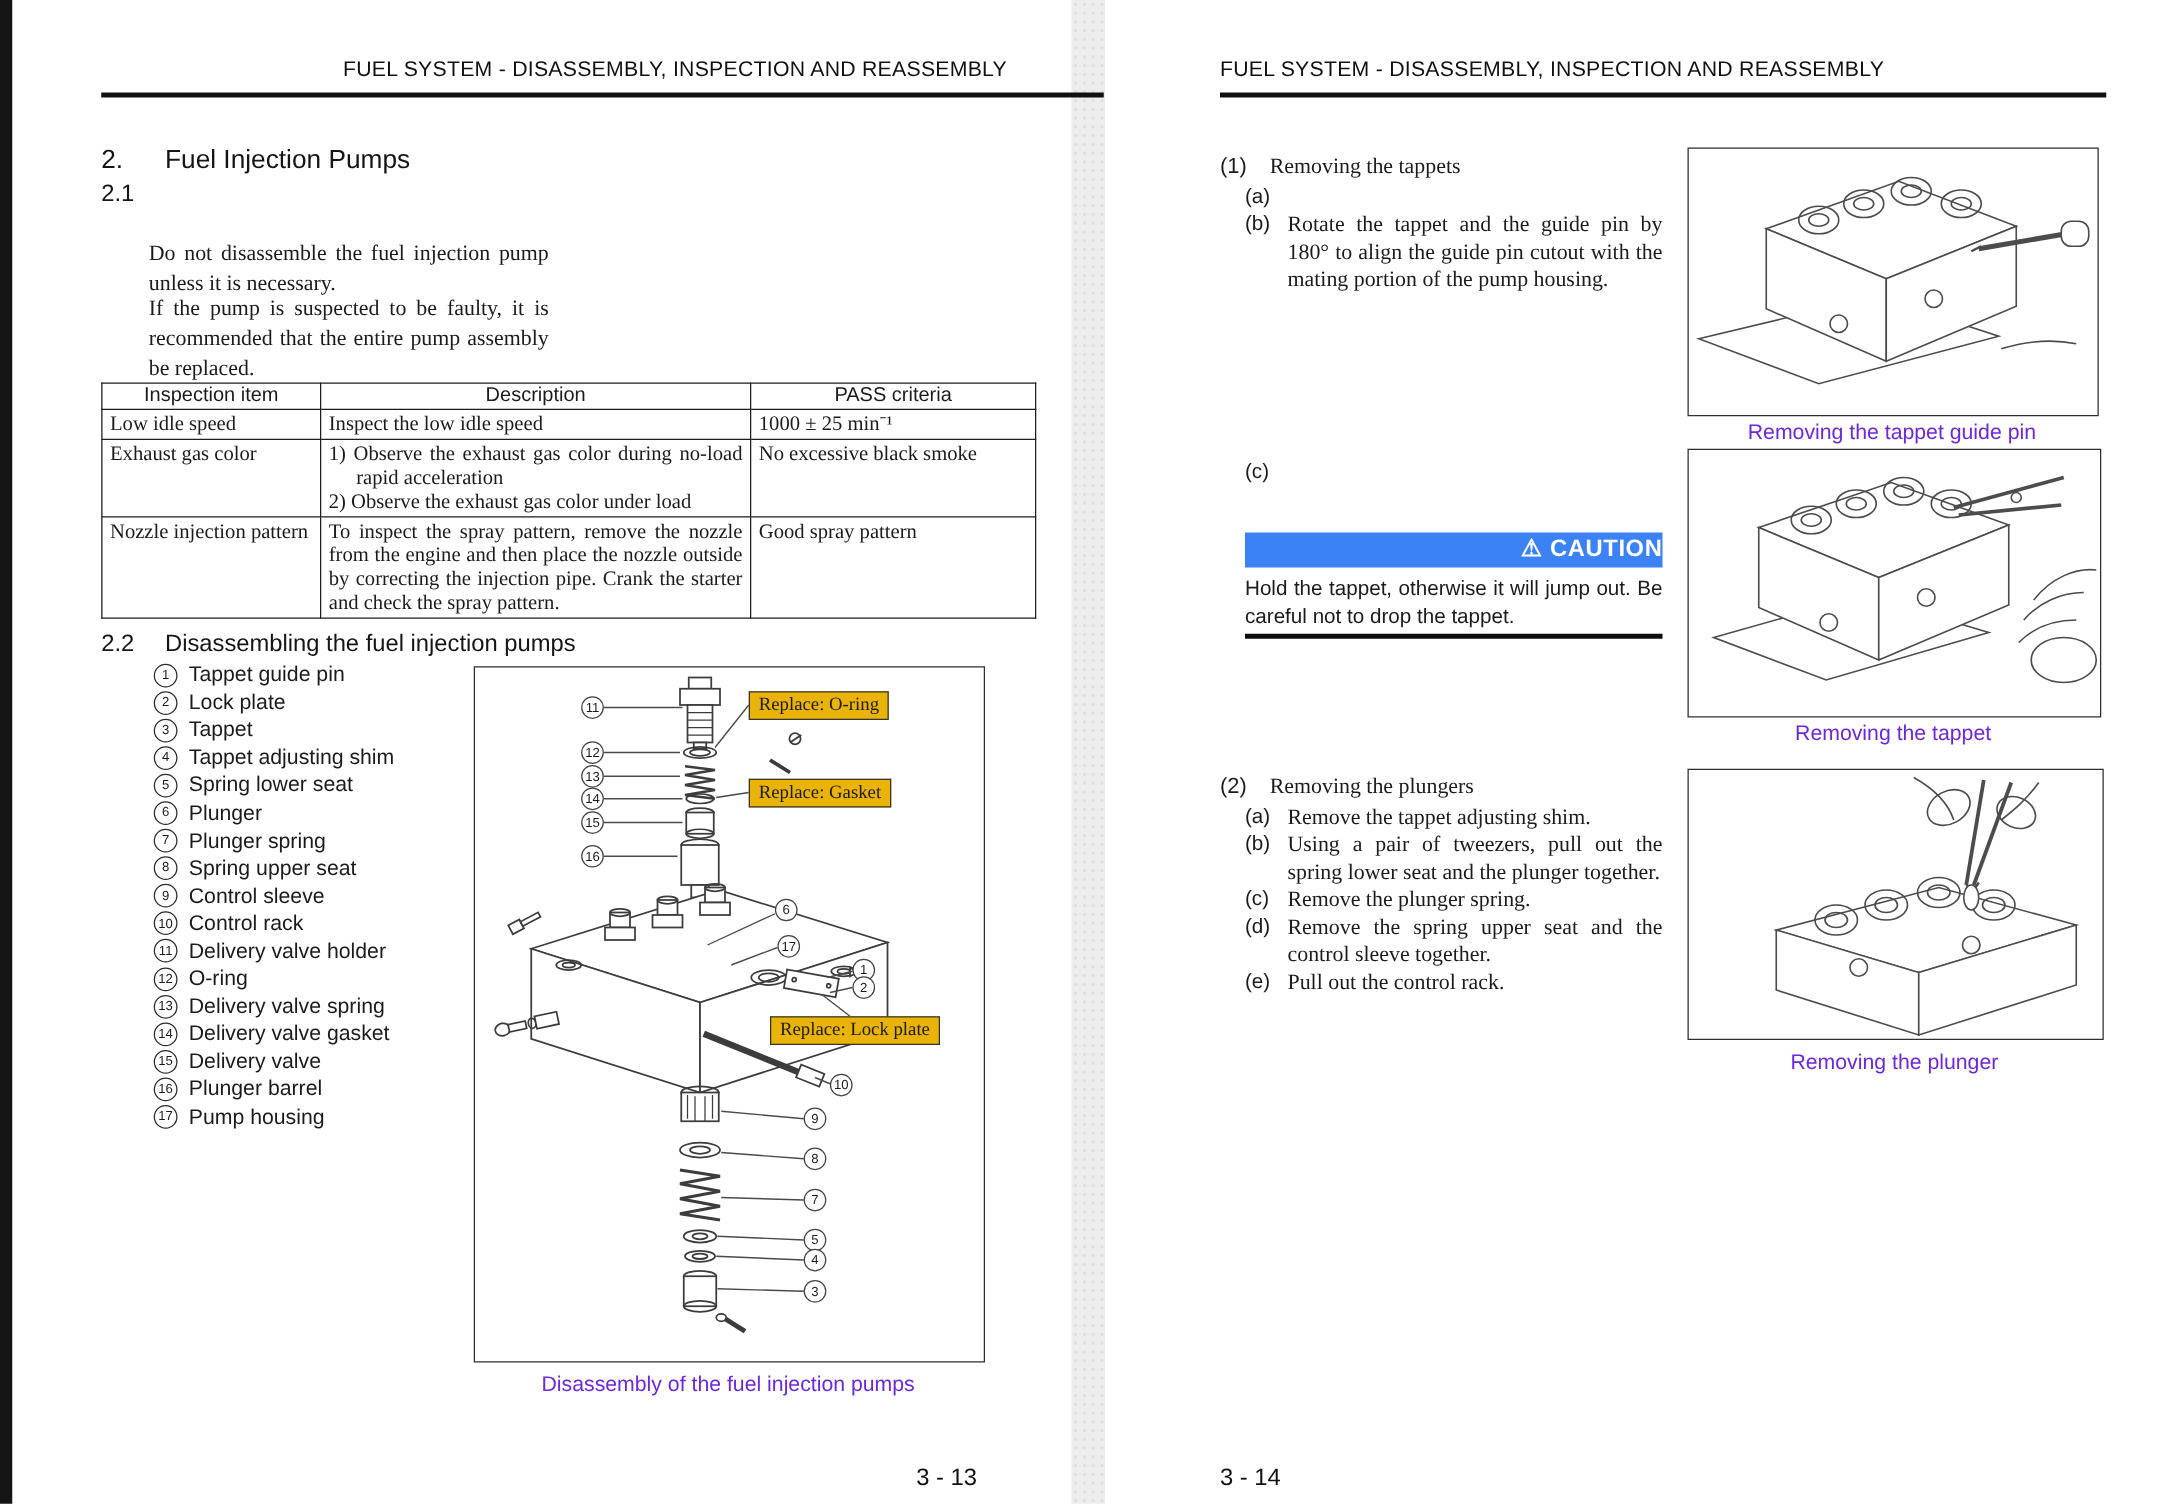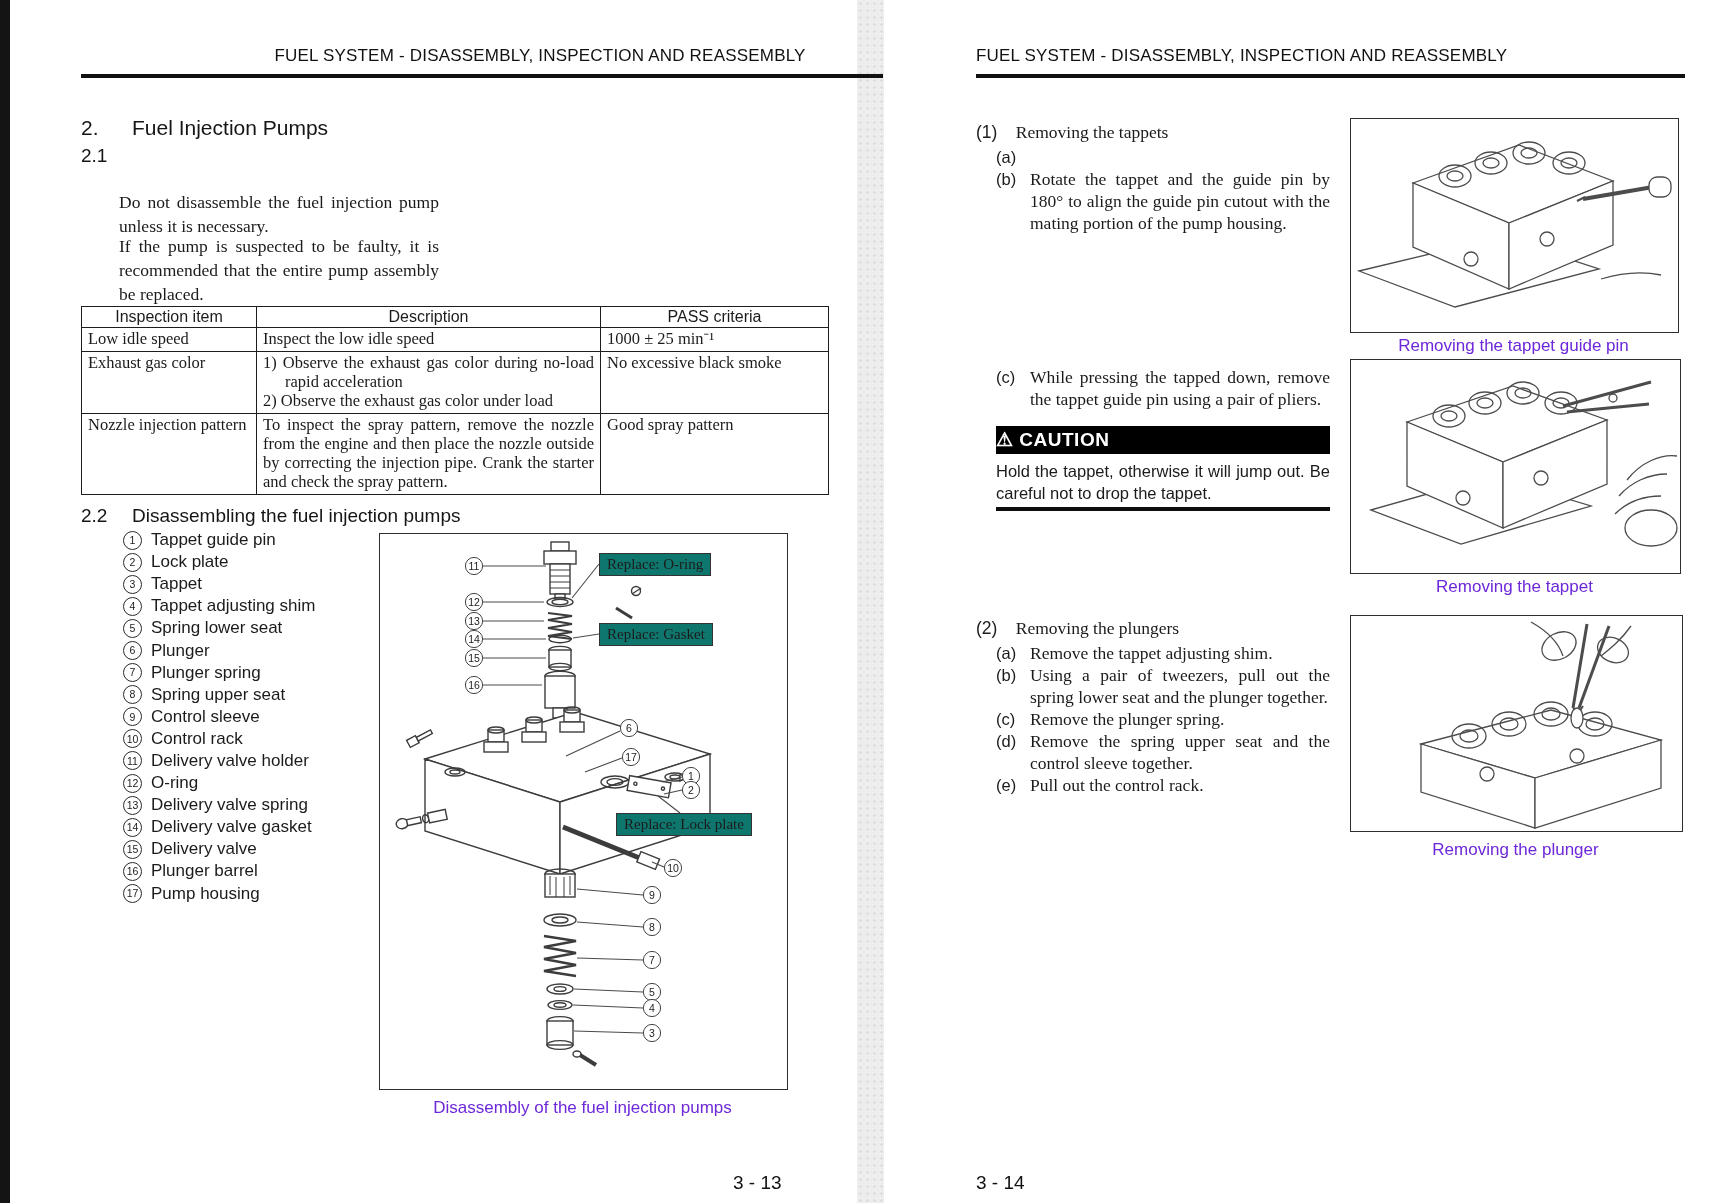--- a/index.html
+++ b/index.html
@@ -31,30 +31,30 @@
   
   #parts-list{list-style:none;margin:0;padding:0;}
   #parts-list li{height:22.1px;display:flex;align-items:center;}
   .circ{width:17px;height:17px;min-width:17px;border:1.3px solid #2b2b2b;border-radius:50%;
     display:inline-flex;align-items:center;justify-content:center;
     font-family:"Liberation Sans",sans-serif;font-size:10.5px;line-height:1;}
   .part-lbl{font-family:"Liberation Sans",sans-serif;font-size:17px;margin-left:9px;white-space:nowrap;}
   
   .fig-box{border:1.6px solid #2e2e2e;background:#fff;}
   .fig-caption{font-family:"Liberation Sans",sans-serif;font-size:17px;text-align:center;color:#6d28d9;}
-  .replace-box{position:absolute;border:1.3px solid #333;background:#0f766e;
+  .replace-box{position:absolute;border:1.3px solid #333;background:#eab308;
     font-size:15px;padding:2px 7px;white-space:nowrap;}
   
   .step-head{font-size:17.5px;}
   .step-head .mk{font-family:"Liberation Sans",sans-serif;}
   .step{display:grid;grid-template-columns:34px 300px;line-height:22px;}
   .step .mk{font-family:"Liberation Sans",sans-serif;font-size:16.5px;}
   .step .tx{font-size:17.5px;text-align:justify;}
   
-  .caution-bar{background:#000000;color:#fff;text-align:left;
+  .caution-bar{background:#3b82f6;color:#fff;text-align:right;
     font-family:"Liberation Sans",sans-serif;font-weight:bold;font-size:19px;
     height:28px;line-height:28px;letter-spacing:.5px;}
   .caution-txt{font-family:"Liberation Sans",sans-serif;font-size:16.5px;line-height:22px;text-align:justify;}
   .caution-rule{height:3.5px;background:#0d0d0d;}
   .pagenum{font-family:"Liberation Sans",sans-serif;font-size:19px;color:#111;}
   svg text{font-family:"Liberation Sans",sans-serif;}
 </style>
 </head>
 <body>
 
@@ -431,21 +431,20 @@
         <path d="M226 82l8-4" stroke-width="2"></path>
         <path d="M250 160c20-6 40-8 60-4"></path>
       </g>
     </svg>
   </div>
   <div class="abs fig-caption" style="left:466px;top:336px;width:327px;">Removing the tappet guide pin</div>
 
   <div class="abs" style="left:112px;top:366px;">
     <div class="step">
       <span class="mk">(c)</span>
-      <span class="tx">While pressing the tapped down, remove the tappet guide pin using a pair of pliers.</span>
     </div>
   </div>
 
   <div class="abs caution-bar" style="left:112px;top:426px;width:334px;">
     <span>⚠</span>
     <span>CAUTION</span>
   </div>
   <div class="abs caution-txt" style="left:112px;top:460px;width:334px;">Hold the tappet, otherwise it will jump out.  Be careful not to drop the tappet.</div>
   <div class="abs caution-rule" style="left:112px;top:507px;width:334px;"></div>
 

